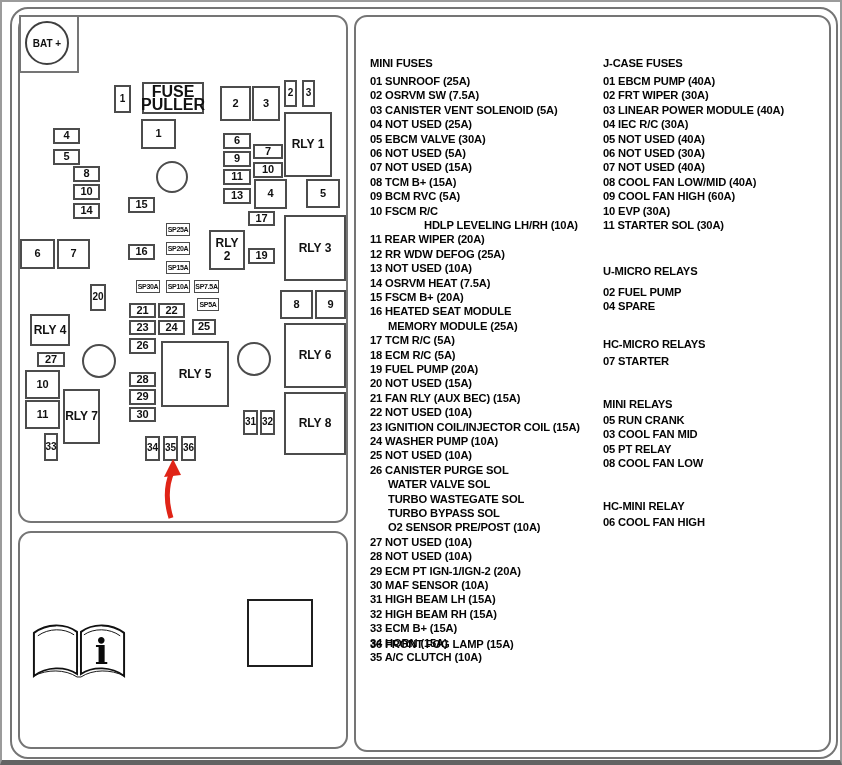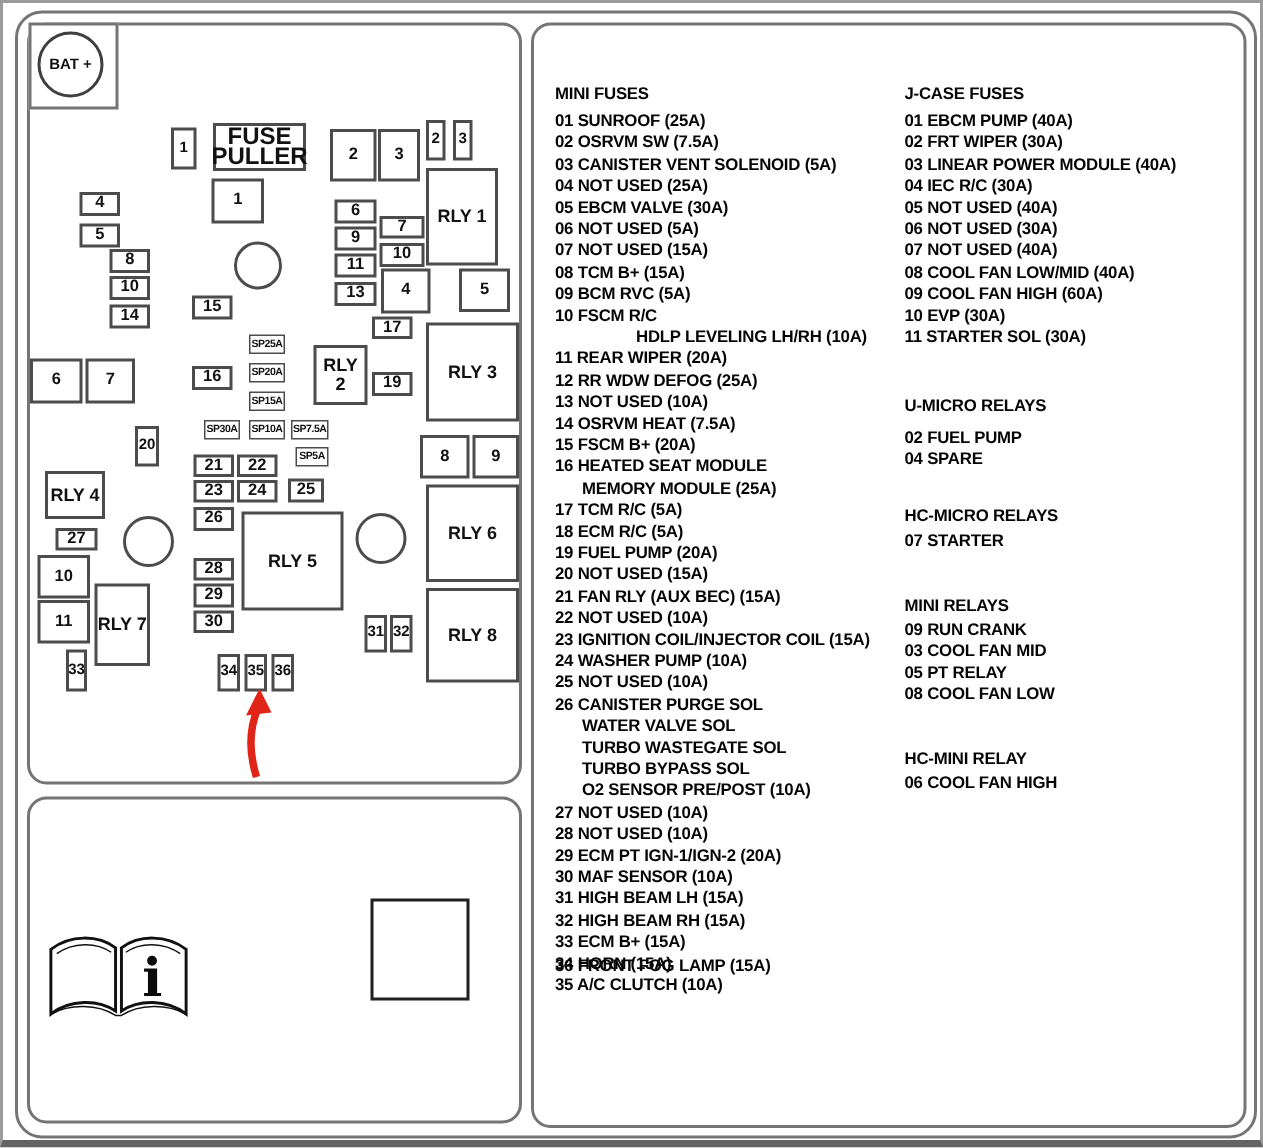--- a/index.html
+++ b/index.html
@@ -196,21 +196,21 @@
       <div class="legend-line" style="left: 601px; top: 173.8px;">08 COOL FAN LOW/MID (40A)</div>
       <div class="legend-line" style="left: 601px; top: 188.2px;">09 COOL FAN HIGH (60A)</div>
       <div class="legend-line" style="left: 601px; top: 202.6px;">10 EVP (30A)</div>
       <div class="legend-line" style="left: 601px; top: 217px;">11 STARTER SOL (30A)</div>
       <div class="legend-line" style="left: 601px; top: 263px;">U-MICRO RELAYS</div>
       <div class="legend-line" style="left: 601px; top: 284px;">02 FUEL PUMP</div>
       <div class="legend-line" style="left: 601px; top: 298.4px;">04 SPARE</div>
       <div class="legend-line" style="left: 601px; top: 336px;">HC-MICRO RELAYS</div>
       <div class="legend-line" style="left: 601px; top: 353px;">07 STARTER</div>
       <div class="legend-line" style="left: 601px; top: 396px;">MINI RELAYS</div>
-      <div class="legend-line" style="left: 601px; top: 412px;">09 RUN CRANK</div>
+      <div class="legend-line" style="left: 601px; top: 412px;">05 RUN CRANK</div>
       <div class="legend-line" style="left: 601px; top: 426.4px;">03 COOL FAN MID</div>
       <div class="legend-line" style="left: 601px; top: 440.8px;">05 PT RELAY</div>
       <div class="legend-line" style="left: 601px; top: 455.2px;">08 COOL FAN LOW</div>
       <div class="legend-line" style="left: 601px; top: 498px;">HC-MINI RELAY</div>
       <div class="legend-line" style="left: 601px; top: 514px;">06 COOL FAN HIGH</div>
     </div>
 
   <svg width="44" height="70" style="left:150px; top:452px;" viewBox="0 0 44 70">
     <path class="arrow-stroke" d="M19 64 C 14 48, 14 32, 20 18" fill="none" stroke="#e02417" stroke-width="5"></path>
     <polygon class="arrow-fill" points="21,5 12,23 29,21" fill="#e02417"></polygon>

